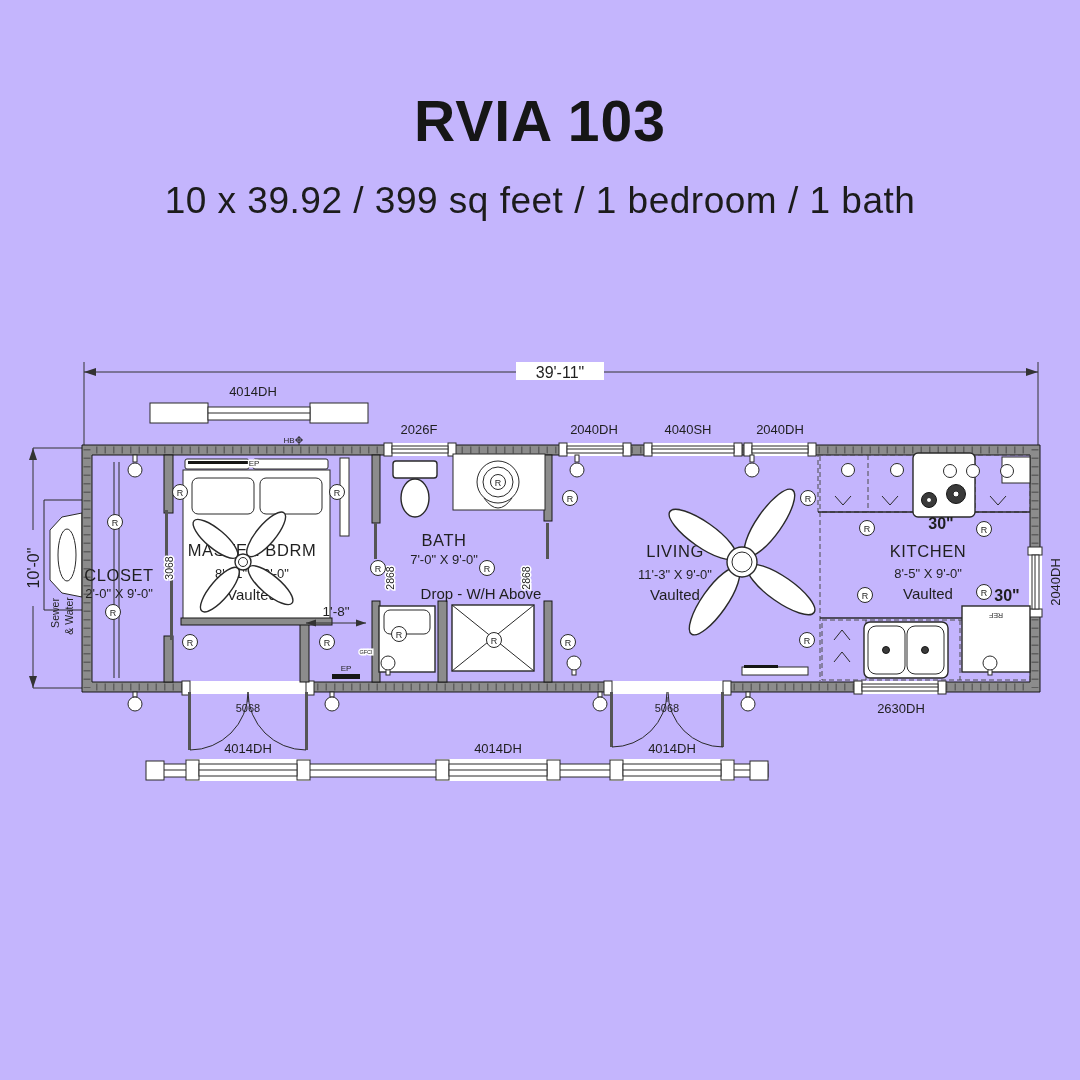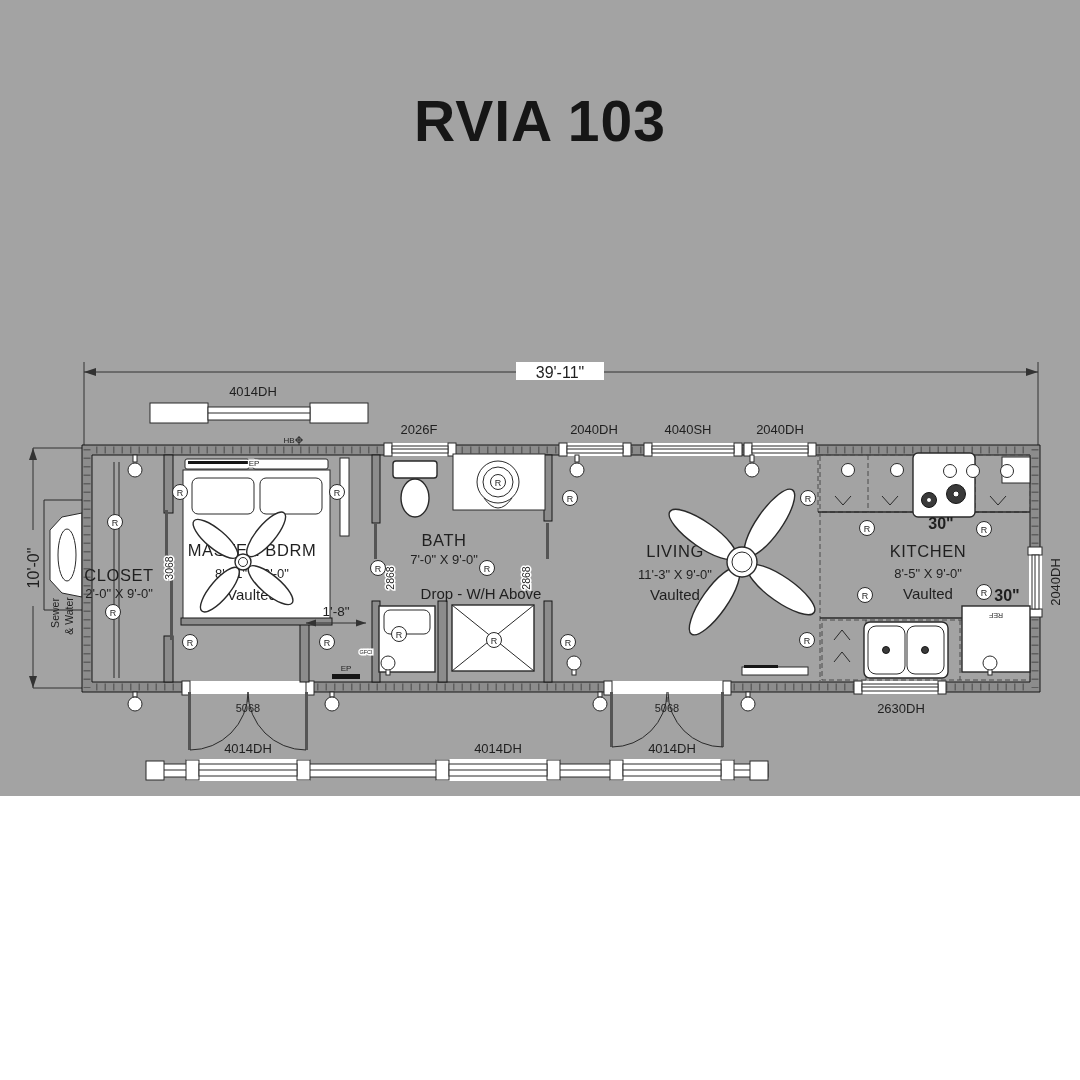--- a/index.html
+++ b/index.html
@@ -1,16 +1,16 @@
 <!DOCTYPE html>
 <html><head>
 <meta charset="utf-8">
 <style>
   html,body{margin:0;padding:0;background:#fff;}
-  .page{position:relative;width:1080px;height:796px;background:#a3a3a3;overflow:hidden;
+  .page{position:relative;width:1080px;height:1080px;background:#c4b5fd;overflow:hidden;
         font-family:"Liberation Sans",sans-serif;color:#1f1f1f;}
   .title{position:absolute;top:88px;left:0;width:1080px;text-align:center;
          font-size:57px;font-weight:800;letter-spacing:1px;color:#161616;}
   .subtitle{position:absolute;top:180px;left:0;width:1080px;text-align:center;
             font-size:37px;font-weight:400;letter-spacing:.5px;color:#1c1c1c;}
   svg{position:absolute;top:0;left:0;}
   svg text{font-family:"Liberation Sans",sans-serif;fill:#1f1f1f;text-anchor:middle;}
   .t-room{font-size:16.5px;letter-spacing:.6px;}
   .t-dim{font-size:13px;}
   .t-note{font-size:15px;}
@@ -39,20 +39,21 @@
   .dimln{stroke:#333;stroke-width:1;fill:none;}
   .arrow{fill:#333;stroke:none;}
   .blk{fill:#161616;stroke:none;}
   .burner{fill:#3a3a3a;stroke:#161616;stroke-width:1;}
 </style>
 </head>
 <body>
 
 <div class="page">
   <div class="title">RVIA 103</div>
+  <div class="subtitle">10 x 39.92 / 399 sq feet / 1 bedroom / 1 bath</div>
 
   <svg width="1080" height="1080" viewBox="0 0 1080 1080">
 
     <g>
       <line class="dimln" x1="84" y1="362" x2="84" y2="445"></line>
       <line class="dimln" x1="1038" y1="362" x2="1038" y2="445"></line>
       <line class="dimln" x1="84" y1="372" x2="516" y2="372"></line>
       <line class="dimln" x1="604" y1="372" x2="1038" y2="372"></line>
       <path class="arrow" d="M84,372 l12,-4 l0,8 z"></path>
       <path class="arrow" d="M1038,372 l-12,-4 l0,8 z"></path>

